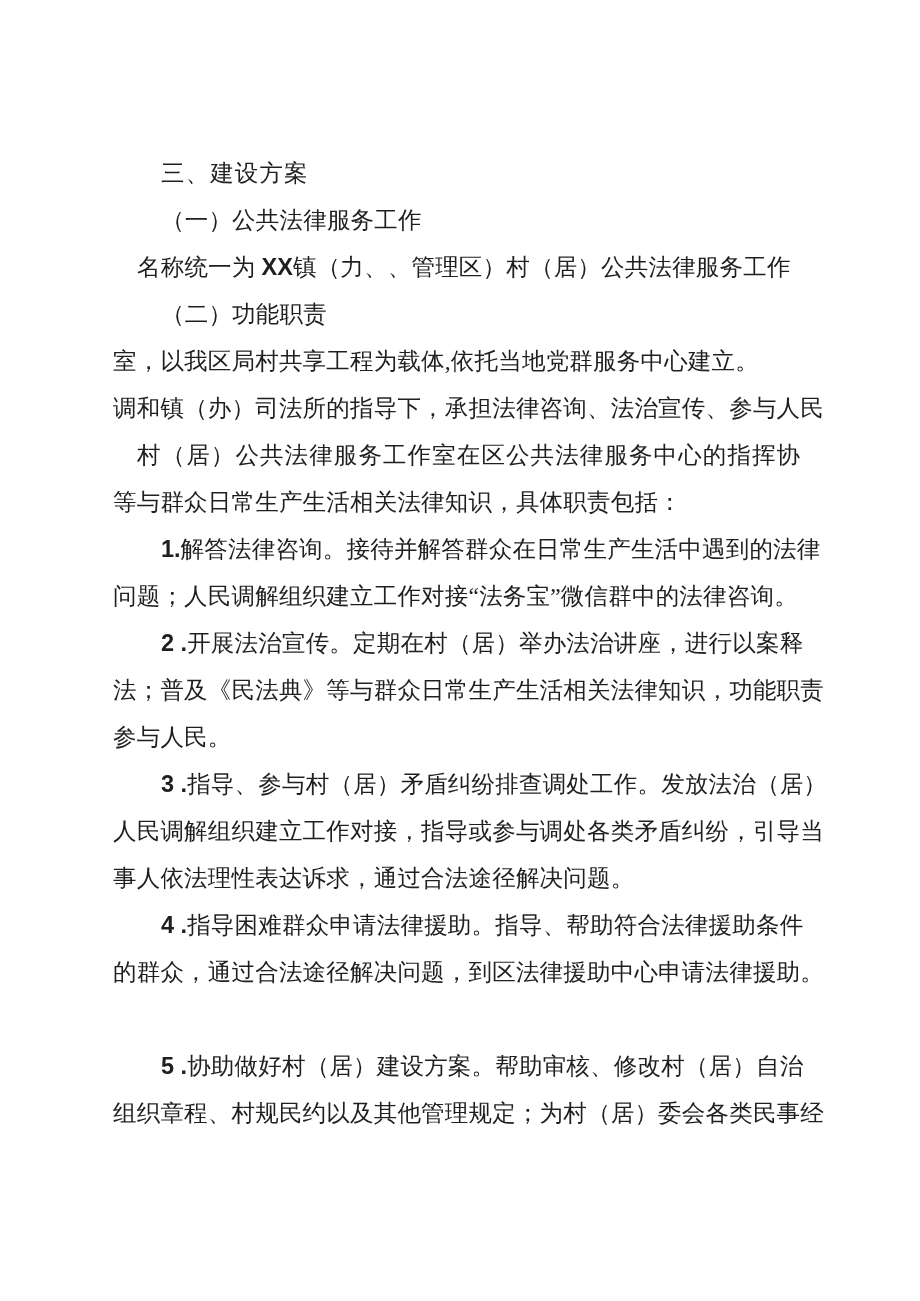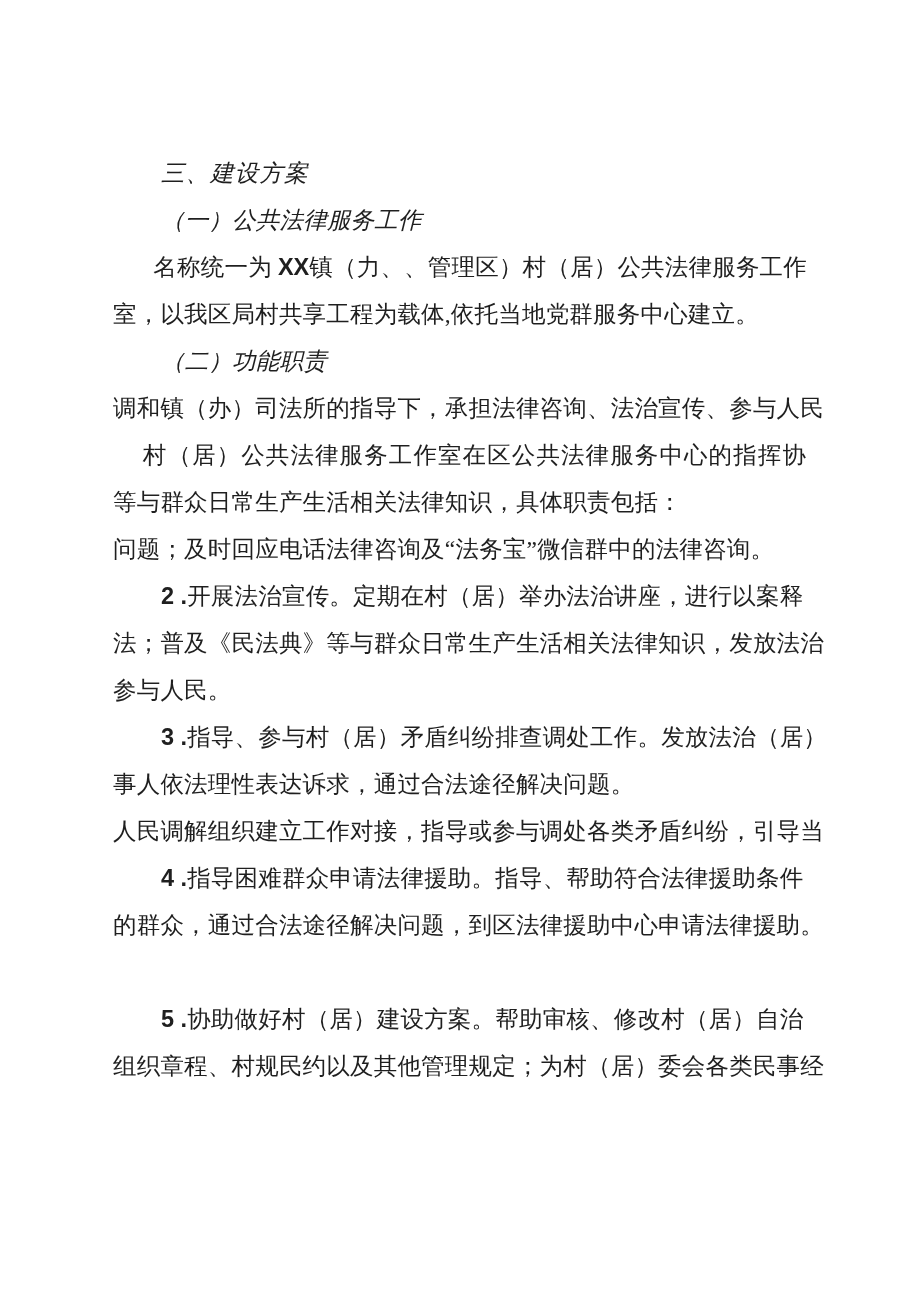--- a/index.html
+++ b/index.html
@@ -32,32 +32,30 @@
     line-height: 47px;
     height: 47px;
     letter-spacing: 0.3px;
     white-space: pre;
     color: #1f1f1f;
   }
 
   
   .line.heading {
     font-size: 23.5px;
-    font-style: italic;
   }
 
   
   .indent-2 {
     padding-left: 48px;
   }
 
   
   .indent-1 {
     padding-left: 24px;
-    text-align: right;
   }
 
   
   .track-wide {
     letter-spacing: 1.1px;
   }
 
   .track-normal {
     letter-spacing: 0.2px;
   }
@@ -81,39 +79,40 @@
 <div id="page">
 
   <div id="doc-body">
 
     <div class="line heading indent-2 track-wide">三、建设方案</div>
 
     <div class="line heading indent-2 track-normal">（一）公共法律服务工作</div>
 
     <div class="line indent-1 track-normal"><span>名称统一为 </span><span class="latin">XX</span><span>镇（力、、管理区）村（居）公共法律服务工作</span></div>
 
+    <div class="line heading indent-2 track-normal">（二）功能职责</div>
+
     <div class="line track-normal">室，以我区局村共享工程为载体,依托当地党群服务中心建立。</div>
-
-    <div class="line heading indent-2 track-normal">（二）功能职责</div>
 
     <div class="line track-normal">调和镇（办）司法所的指导下，承担法律咨询、法治宣传、参与人民</div>
 
     <div class="line indent-1 track-wide">村（居）公共法律服务工作室在区公共法律服务中心的指挥协</div>
 
     <div class="line track-normal">等与群众日常生产生活相关法律知识，具体职责包括：</div>
 
-    <div class="line track-normal">问题；及时回应电话法律咨询及“法务宝”微信群中的法律咨询。</div>
+    <div class="line indent-2 track-normal"><span class="num">1.</span><span>解答法律咨询。接待并解答群众在日常生产生活中遇到的法律</span></div>
+    <div class="line track-normal">问题；人民调解组织建立工作对接“法务宝”微信群中的法律咨询。</div>
 
     <div class="line indent-2 track-normal"><span class="num">2 .</span><span>开展法治宣传。定期在村（居）举办法治讲座，进行以案释</span></div>
-    <div class="line track-normal">法；普及《民法典》等与群众日常生产生活相关法律知识，发放法治</div>
+    <div class="line track-normal">法；普及《民法典》等与群众日常生产生活相关法律知识，功能职责</div>
     <div class="line track-normal">参与人民。</div>
 
     <div class="line indent-2 track-normal"><span class="num">3 .</span><span>指导、参与村（居）矛盾纠纷排查调处工作。发放法治（居）</span></div>
+    <div class="line track-normal">人民调解组织建立工作对接，指导或参与调处各类矛盾纠纷，引导当</div>
     <div class="line track-normal">事人依法理性表达诉求，通过合法途径解决问题。</div>
-    <div class="line track-normal">人民调解组织建立工作对接，指导或参与调处各类矛盾纠纷，引导当</div>
 
     <div class="line indent-2 track-normal"><span class="num">4 .</span><span>指导困难群众申请法律援助。指导、帮助符合法律援助条件</span></div>
     <div class="line track-normal">的群众，通过合法途径解决问题，到区法律援助中心申请法律援助。</div>
 
     <div class="spacer-line"></div>
 
     <div class="line indent-2 track-normal"><span class="num">5 .</span><span>协助做好村（居）建设方案。帮助审核、修改村（居）自治</span></div>
     <div class="line track-normal">组织章程、村规民约以及其他管理规定；为村（居）委会各类民事经</div>
 
   </div>

